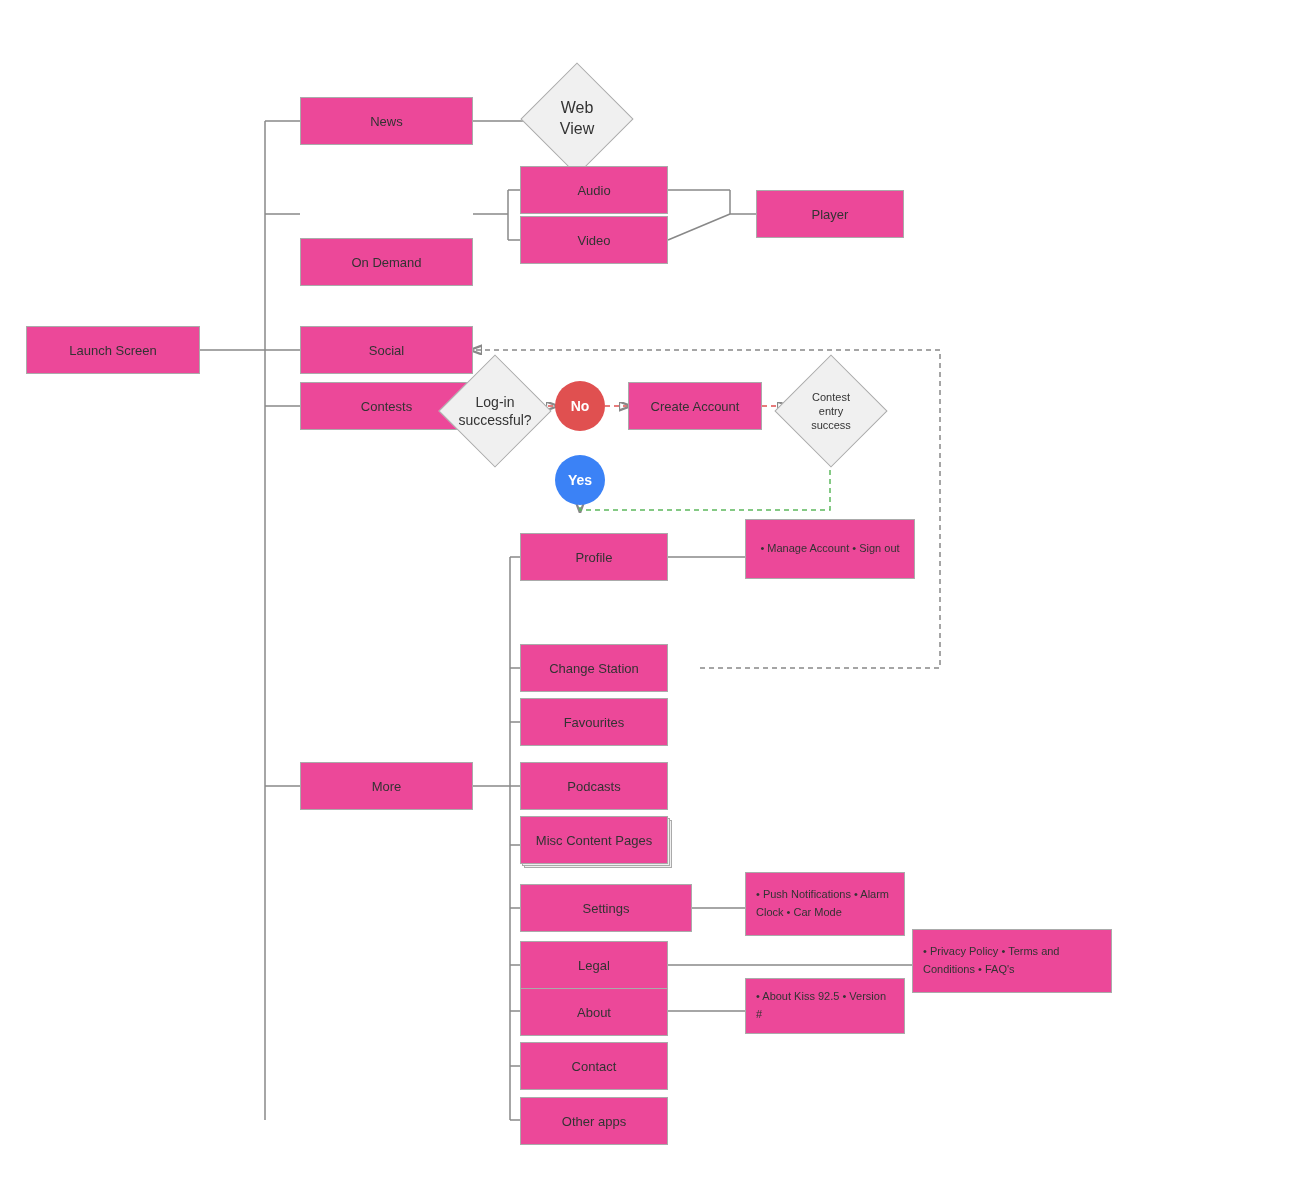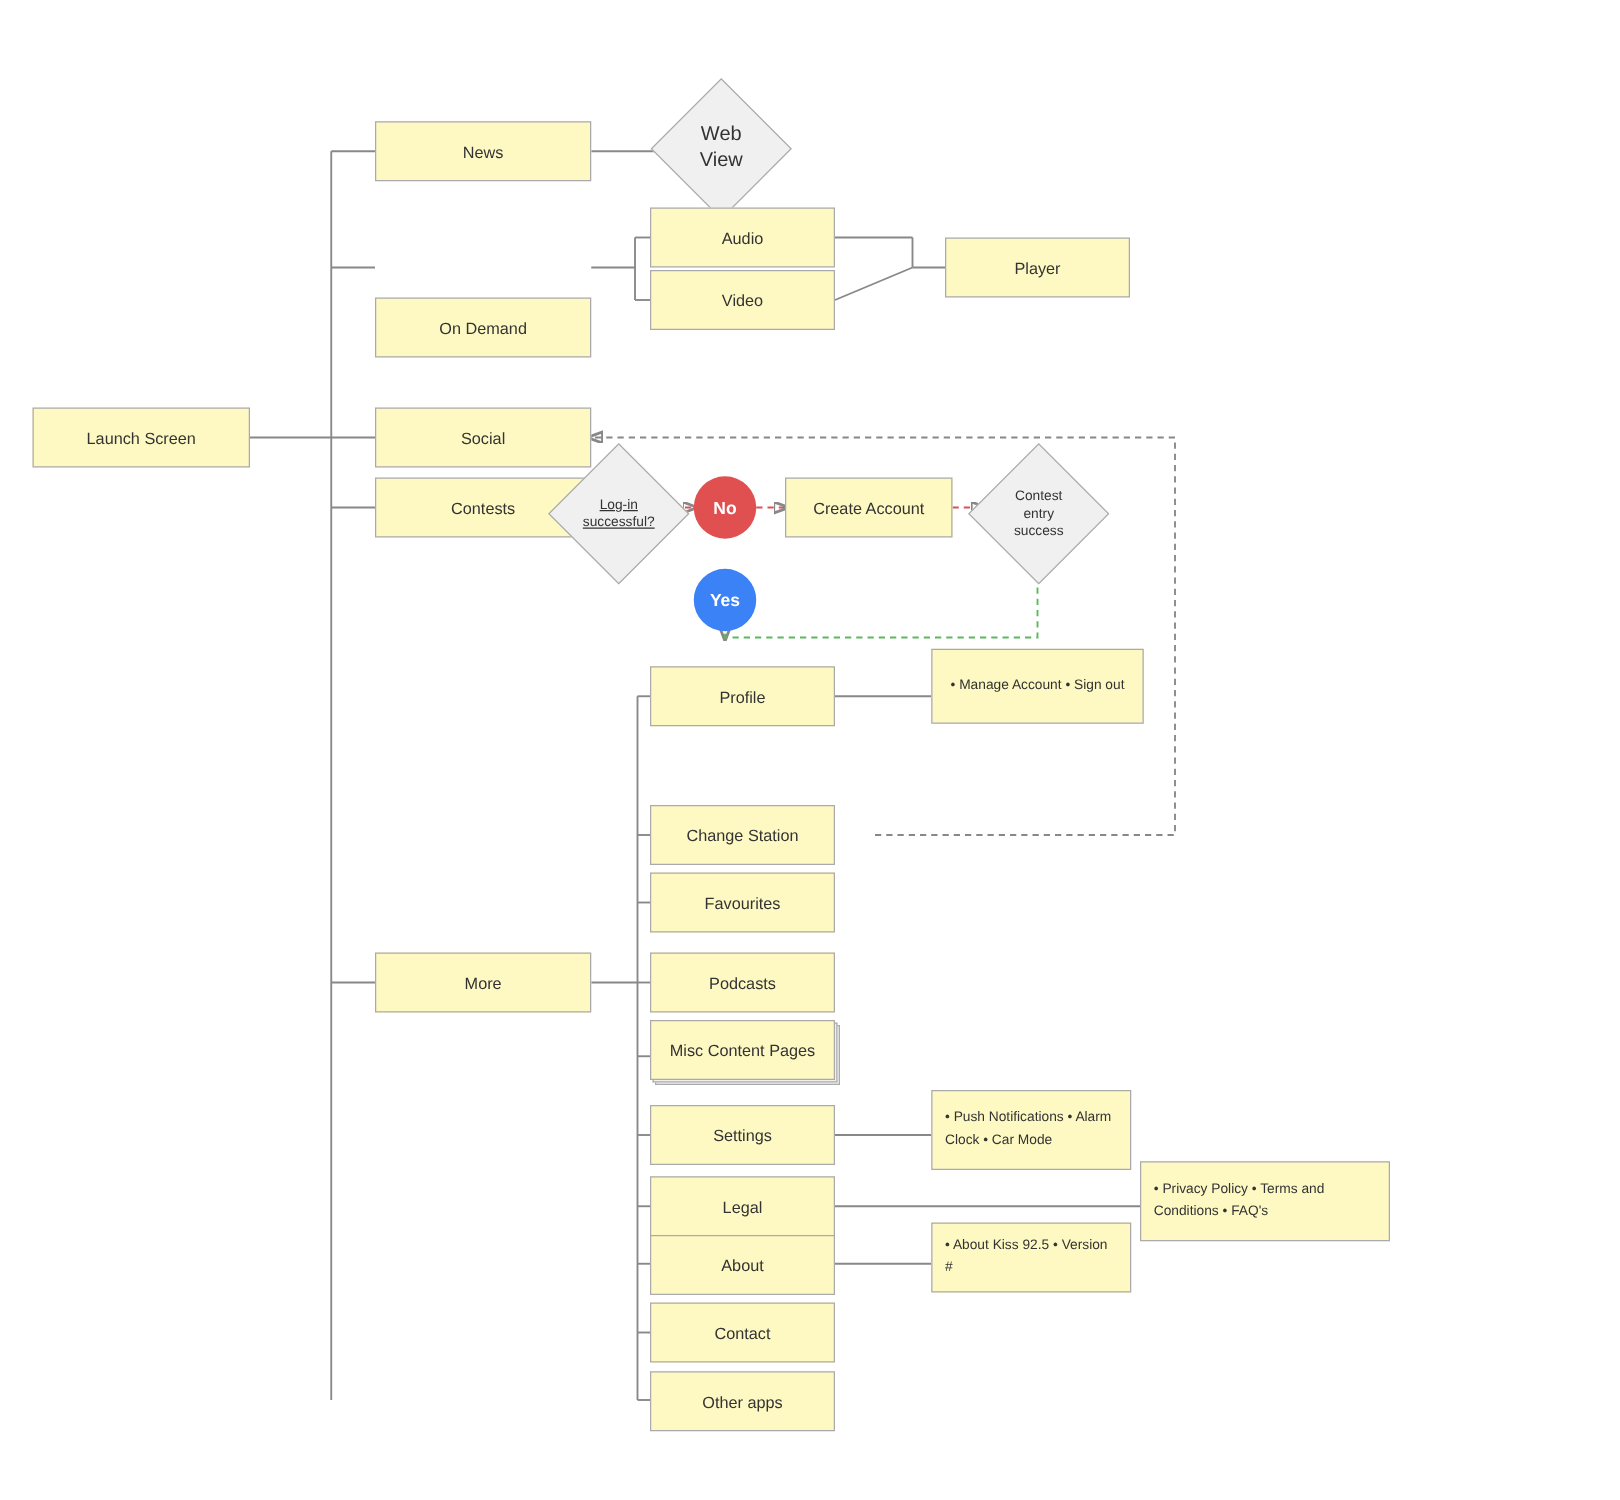--- a/index.html
+++ b/index.html
@@ -14,21 +14,21 @@
       overflow: hidden;
     }
     .diagram-container {
       position: relative;
       width: 1296px;
       height: 1200px;
     }
     .box {
       position: absolute;
       border: 1.5px solid #aaa;
-      background: #fef9c3;
+      background: #ec4899;
       display: flex;
       align-items: center;
       justify-content: center;
       text-align: center;
       padding: 4px 8px;
     }
     .diamond {
       position: absolute;
       display: flex;
       align-items: center;
@@ -202,21 +202,21 @@
   <div class="box" style="left:520px; top:216px; width:148px; height:48px;">Video</div>
 
   <div class="box" style="left:756px; top:190px; width:148px; height:48px;">Player</div>
 
   <div class="box" style="left:300px; top:326px; width:173px; height:48px;">Social</div>
 
   <div class="box" style="left:300px; top:382px; width:173px; height:48px;">Contests</div>
 
   <div class="diamond" style="left:450px; top:366px; width:90px; height:90px;">
     <div class="diamond-inner"></div>
-    <div class="diamond-text" style="white-space:pre-line; font-size:11px;text-decoration:underline;">Log-in
+    <div class="diamond-text" style="white-space:pre-line; font-size:14px;">Log-in
 successful?</div>
   </div>
 
   <div class="circle-btn" style="left:555px; top:381px; width:50px; height:50px; background:#e05050;">No</div>
 
   <div class="box" style="left:628px; top:382px; width:134px; height:48px;">Create Account</div>
 
   <div class="diamond" style="left:786px; top:366px; width:90px; height:90px;">
     <div class="diamond-inner"></div>
     <div class="diamond-text" style="white-space:pre-line; font-size:11px;">Contest
@@ -236,21 +236,21 @@
   <div class="box" style="left:520px; top:644px; width:148px; height:48px;">Change Station</div>
 
   <div class="box" style="left:520px; top:698px; width:148px; height:48px;">Favourites</div>
 
   <div class="box" style="left:520px; top:762px; width:148px; height:48px;">Podcasts</div>
 
   <div class="box" style="left:524px; top:820px; width:148px; height:48px; background:#f0f0f0; border:1.5px solid #aaa; z-index:1;"></div>
   <div class="box" style="left:522px; top:818px; width:148px; height:48px; background:#f0f0f0; border:1.5px solid #aaa; z-index:2;"></div>
   <div class="box" style="left:520px; top:816px; width:148px; height:48px; z-index:3;">Misc Content Pages</div>
 
-  <div class="box" style="left:520px; top:884px; width:148px; height:48px;">Settings</div>
+  <div class="box" style="left:520px; top:884px; width:172px; height:48px;">Settings</div>
 
   <div class="box" style="left:745px; top:872px; width:160px; height:64px; font-size:11px; text-align:left; padding:6px 10px; line-height:1.6;">• Push Notifications
 • Alarm Clock
 • Car Mode</div>
 
   <div class="box" style="left:520px; top:941px; width:148px; height:48px;">Legal</div>
 
   <div class="box" style="left:912px; top:929px; width:200px; height:64px; font-size:11px; text-align:left; padding:6px 10px; line-height:1.6;">• Privacy Policy
 • Terms and Conditions
 • FAQ's</div>

